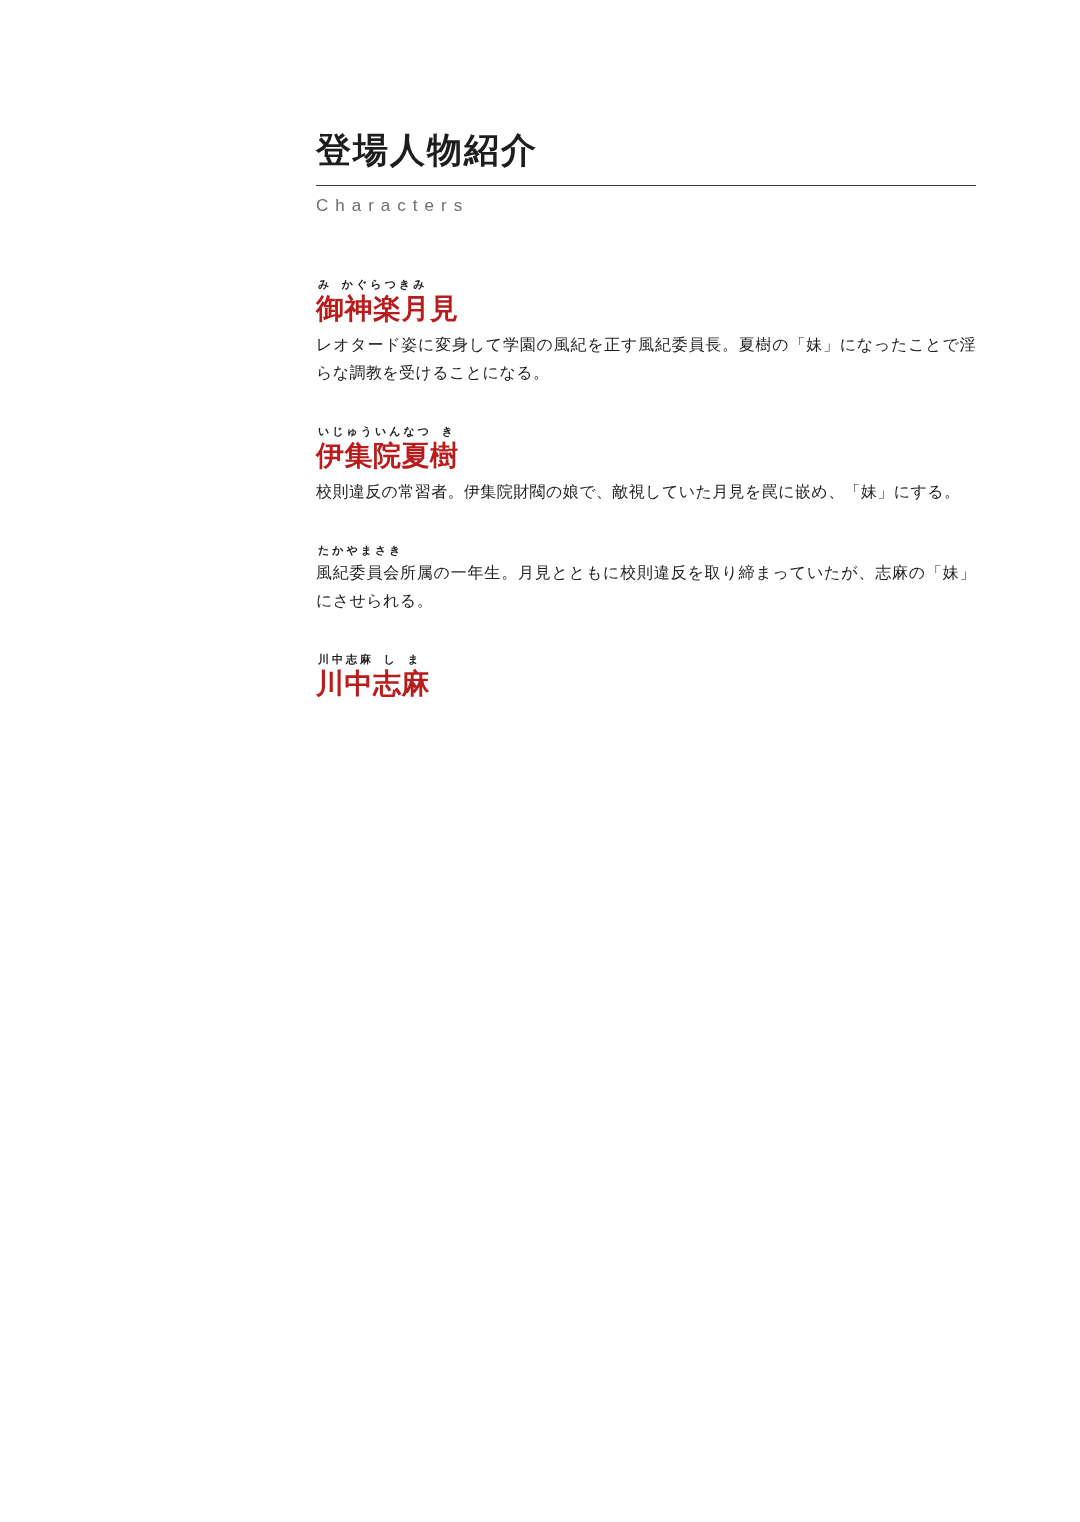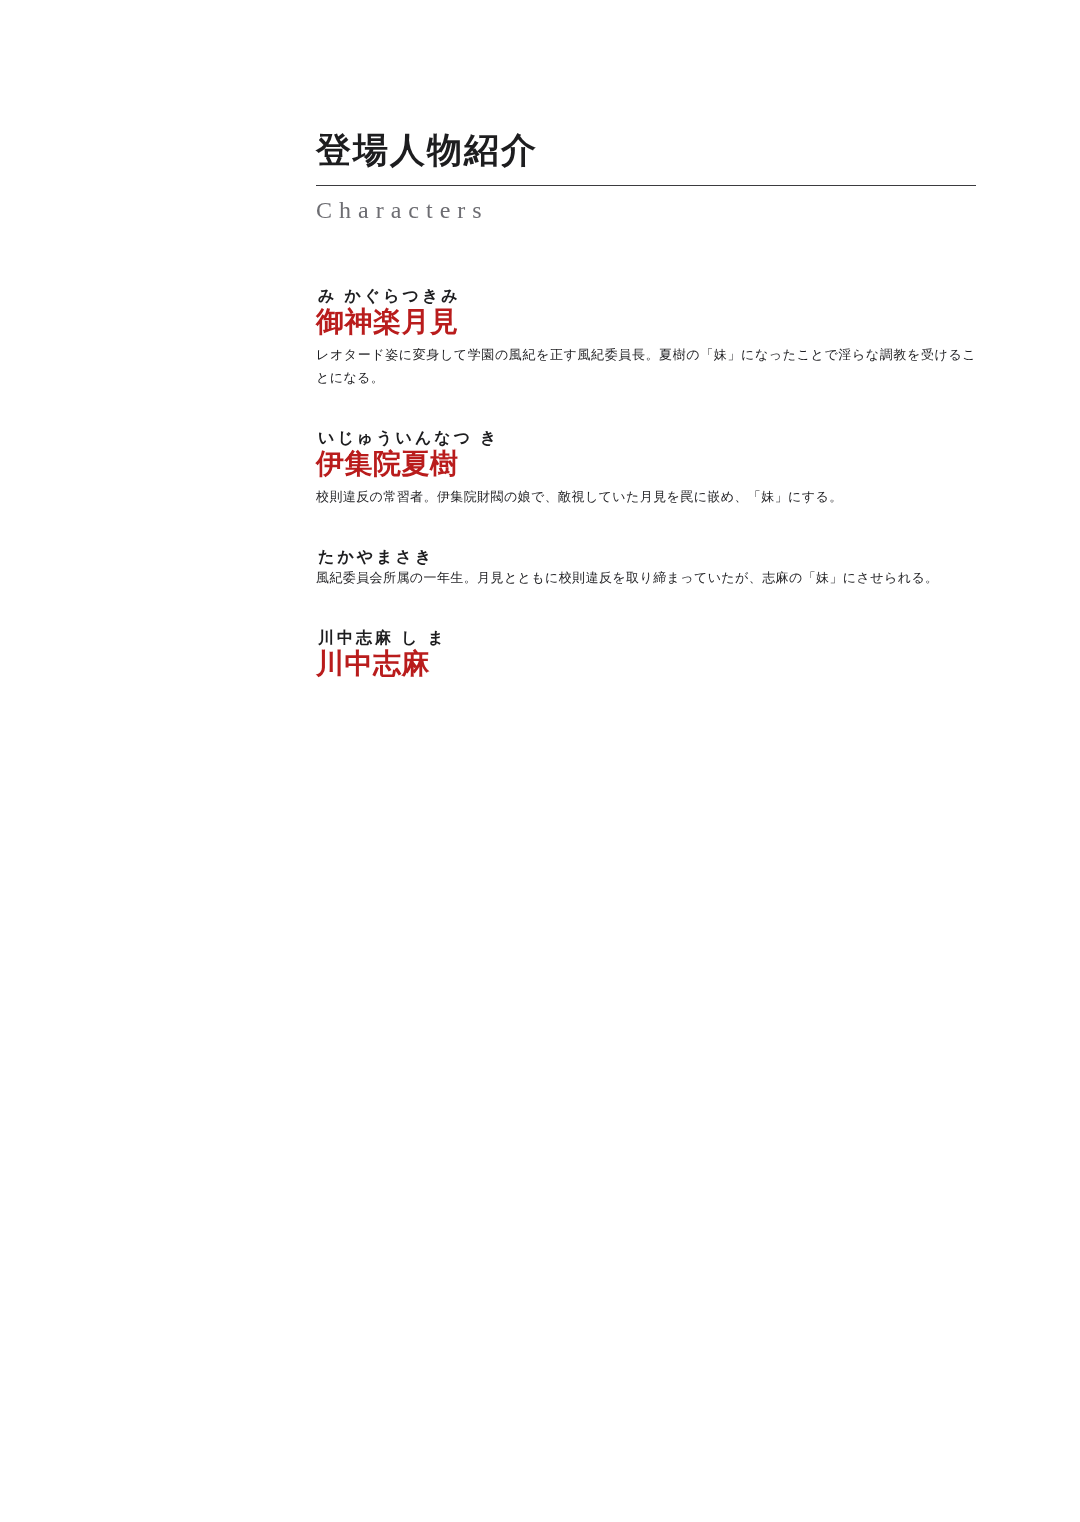--- a/index.html
+++ b/index.html
@@ -35,61 +35,61 @@
     padding-bottom: 8px;
     white-space: nowrap;
   }
   .header-rule {
     width: 660px;
     height: 1px;
     background: #3b3b3f;
     margin: 0 0 10px 0;
   }
   .header-subtitle {
-    font-family: Liberation Serif, serif;
-    font-size: 24px;
+    font-family: Liberation Sans, sans-serif;
+    font-size: 17px;
     letter-spacing: 7px;
     color: #6d6d72;
     margin: 0;
     line-height: 1.2;
   }
 
   
   .char-list {
     margin-top: 64px;
   }
   .char-block {
     margin-bottom: 40px;
   }
   .char-block:last-child {
     margin-bottom: 0;
   }
   .ruby-line {
-    font-family: Liberation Serif, serif;
+    font-family: Liberation Mono, monospace;
     font-weight: 700;
-    font-size: 16px;
+    font-size: 11px;
     color: #1d1d1f;
     letter-spacing: 3px;
     line-height: 1;
     margin: 12px 0 2px 2px;
     white-space: nowrap;
   }
   .char-name {
     font-family: "Liberation Serif", "DejaVu Serif", serif;
     font-weight: 700;
     font-size: 28px;
     color: #b91c1c;
     line-height: 1.15;
     letter-spacing: 0.5px;
     margin: 0 0 6px 0;
     white-space: nowrap;
   }
   .char-desc {
     font-family: "Liberation Sans", "DejaVu Sans", sans-serif;
-    font-size: 13px;
+    font-size: 16px;
     color: #1f1f22;
     line-height: 1.75;
     letter-spacing: 0.4px;
     margin: 0;
     width: 660px;
     text-align: justify;
   }
 </style>
 </head>
 <body>

